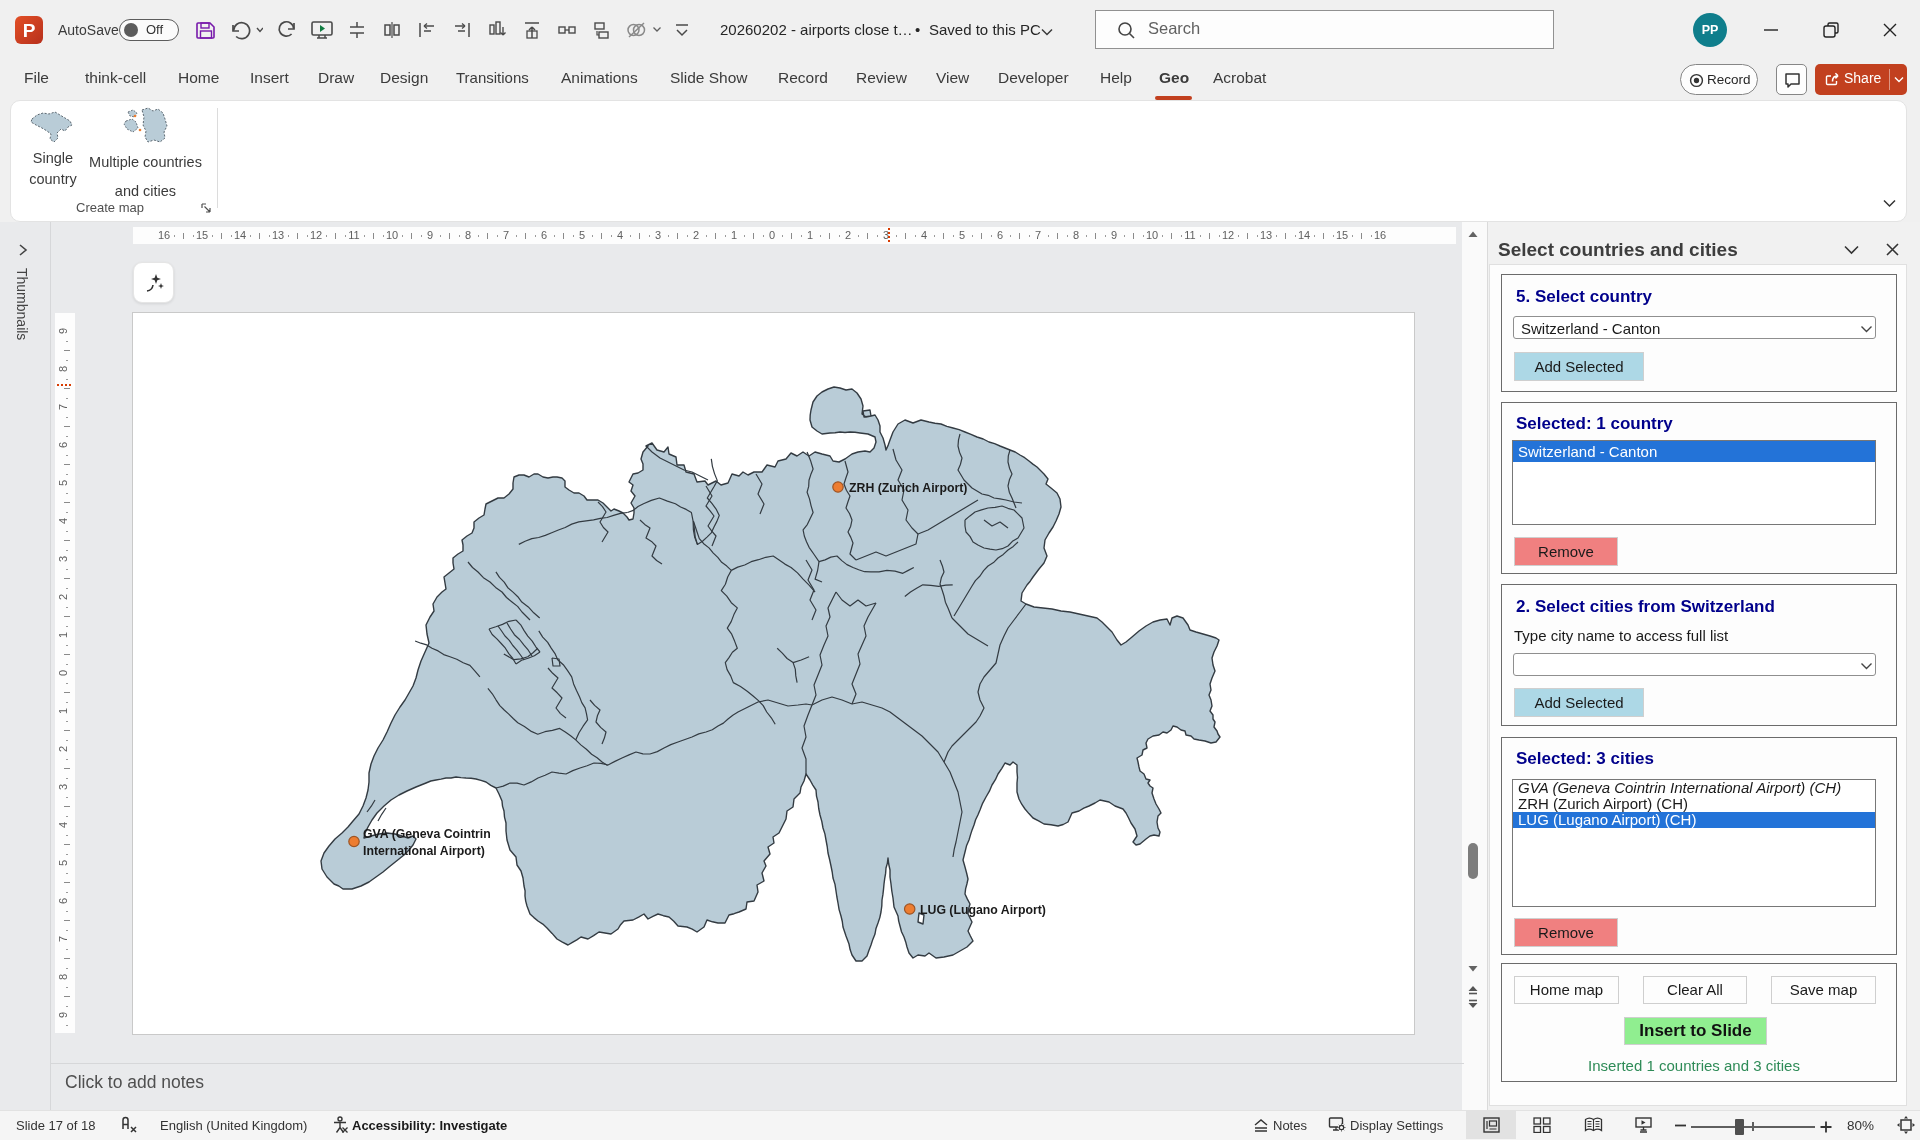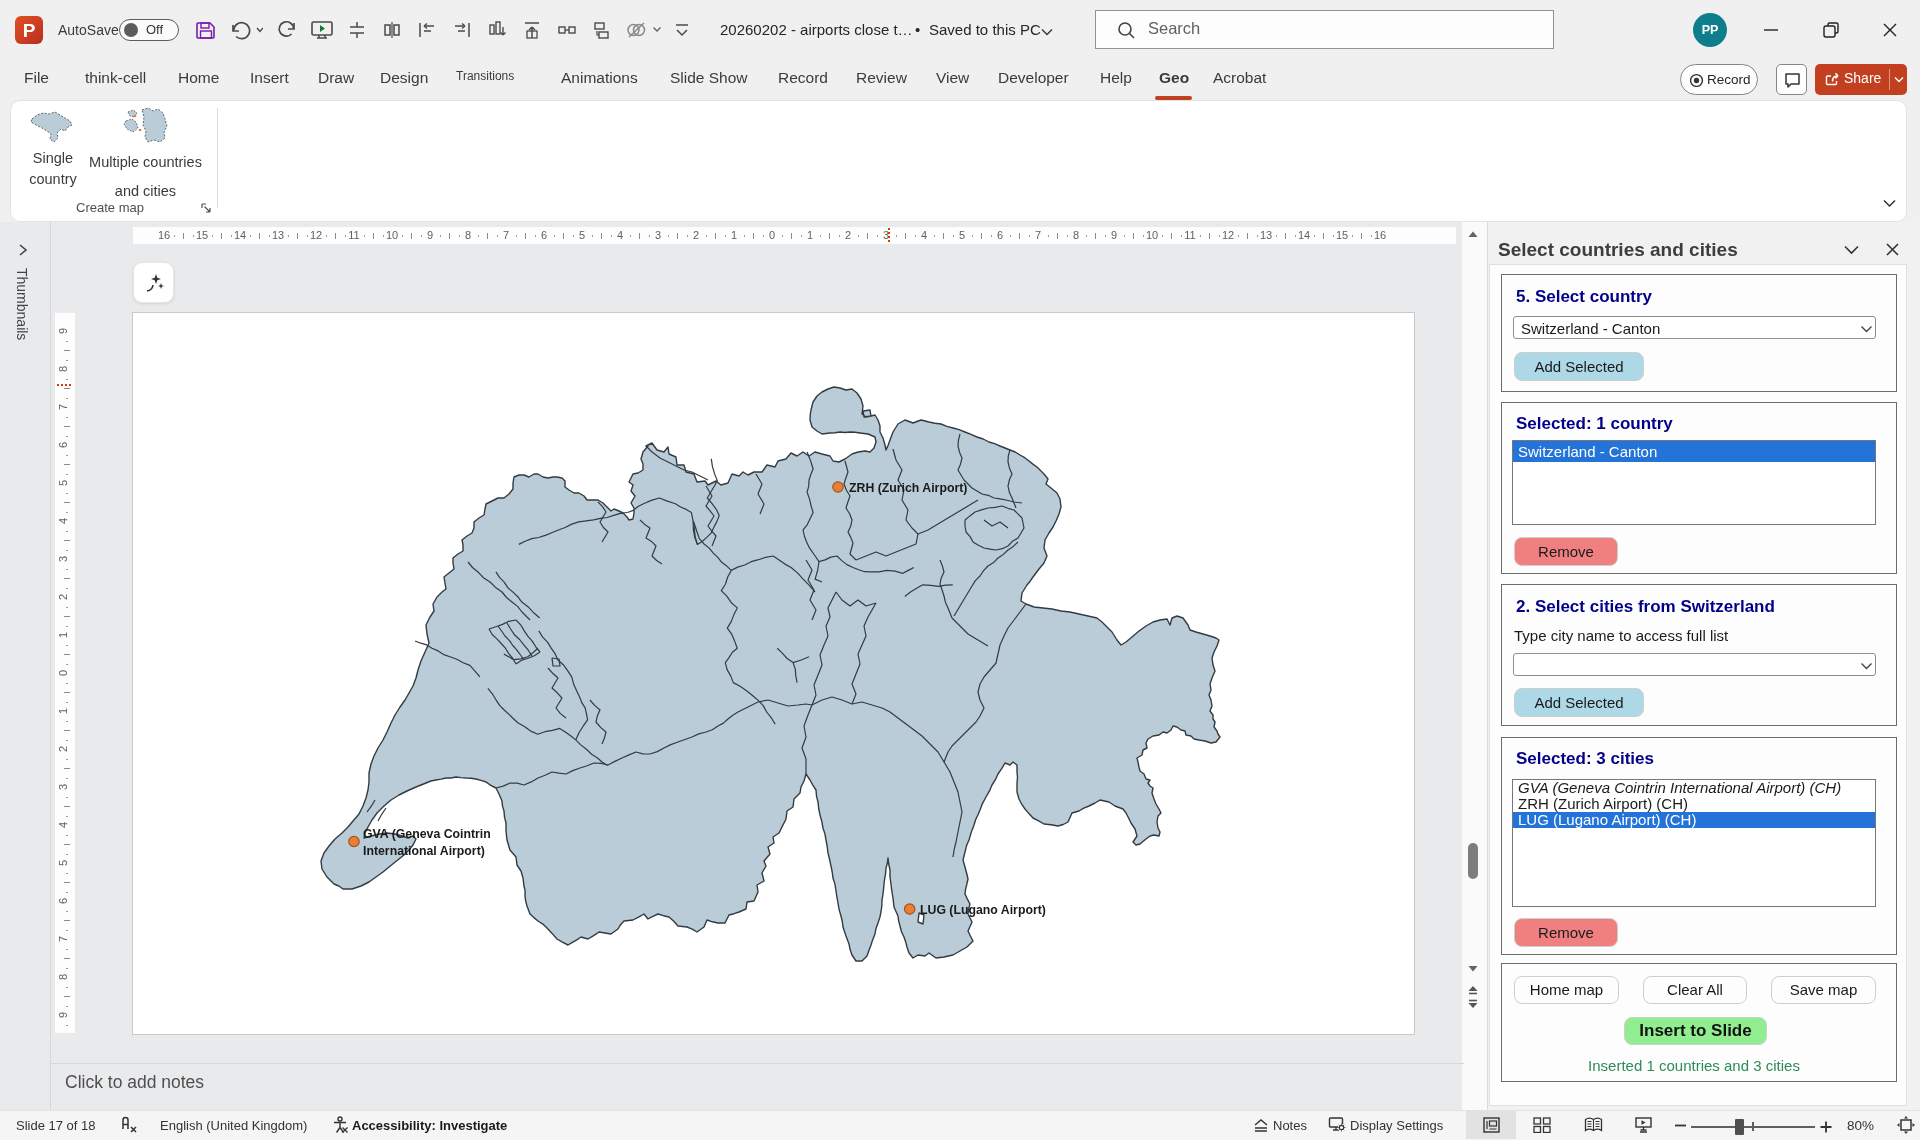--- a/index.html
+++ b/index.html
@@ -12,21 +12,21 @@
 
 #workspace { position:absolute; left:0; top:222px; width:1487px; height:888px; background:#e9eaec; }
 #hruler { position:absolute; left:133px; top:227px; width:1323px; height:17px; background:#fdfdfd; }
 #vruler { position:absolute; left:55px; top:313px; width:20px; height:720px; background:#fdfdfd; }
 #slide { position:absolute; left:133px; top:313px; width:1281px; height:721px; background:#fff; outline:1px solid #c9c9c9; }
 
 #pane { position:absolute; left:1487px; top:222px; width:433px; height:888px; background:#f1f1f1; border-left:1px solid #dadada; }
 #panecontent { position:absolute; left:1489px; top:264px; width:418px; height:842px; background:#fdfdfd; border:1px solid #e0e0e0; }
 .gbox { position:absolute; background:#fdfdfd; border:1px solid #6b6b6b; }
 .gtitle { position:absolute; font-size:17px; font-weight:bold; color:#00008b; white-space:nowrap; }
-.btn { position:absolute; border:1px solid #cfcfcf; border-radius:8px; text-align:center; font-size:15px; color:#1a1a1a; }
+.btn { position:absolute; border:1px solid #cfcfcf; border-radius:0; text-align:center; font-size:15px; color:#1a1a1a; }
 .listbox { position:absolute; background:#fff; border:1px solid #777; overflow:hidden; }
 .lrow { font-size:15px; color:#1a1a1a; padding-left:5px; height:16px; line-height:16px; white-space:nowrap; }
 .lrow.sel { background:#2373d8; color:#fff; }
 .t { position:absolute; white-space:nowrap; }
 </style>
 </head>
 <body>
 <div id="page">
 
 <svg class="abs" style="left:15px;top:16px;" width="28" height="28" viewBox="0 0 28 28">
@@ -139,21 +139,21 @@
 <svg class="abs" style="left:1881px;top:21px;" width="18" height="18" viewBox="0 0 18 18">
       <path d="M3 3 L15 15 M15 3 L3 15" stroke="#222" stroke-width="1.4"></path>
     </svg>
 
 <div class="t" style="left:24px;top:69px;font-size:15.5px;color:#3b3b3b;text-align:center;">File</div>
 <div class="t" style="left:85px;top:69px;font-size:15.5px;color:#3b3b3b;">think-cell</div>
 <div class="t" style="left:178px;top:69px;font-size:15.5px;color:#3b3b3b;">Home</div>
 <div class="t" style="left:250px;top:69px;font-size:15.5px;color:#3b3b3b;">Insert</div>
 <div class="t" style="left:318px;top:69px;font-size:15.5px;color:#3b3b3b;">Draw</div>
 <div class="t" style="left:380px;top:69px;font-size:15.5px;color:#3b3b3b;">Design</div>
-<div class="t" style="left:456px;top:69px;font-size:12px;color:#3b3b3b;">Transitions</div>
+<div class="t" style="left:456px;top:69px;font-size:15px;color:#3b3b3b;">Transitions</div>
 <div class="t" style="left:561px;top:69px;font-size:15.5px;color:#3b3b3b;">Animations</div>
 <div class="t" style="left:670px;top:69px;font-size:15.5px;color:#3b3b3b;">Slide Show</div>
 <div class="t" style="left:778px;top:69px;font-size:15.5px;color:#3b3b3b;">Record</div>
 <div class="t" style="left:856px;top:69px;font-size:15.5px;color:#3b3b3b;">Review</div>
 <div class="t" style="left:936px;top:69px;font-size:15.5px;color:#3b3b3b;">View</div>
 <div class="t" style="left:998px;top:69px;font-size:15.5px;color:#3b3b3b;">Developer</div>
 <div class="t" style="left:1100px;top:69px;font-size:15.5px;color:#3b3b3b;">Help</div>
 <div class="t" style="left:1159px;top:69px;font-size:15.5px;color:#3b3b3b;font-weight:bold;">Geo</div>
 <div class="t" style="left:1213px;top:69px;font-size:15.5px;color:#3b3b3b;">Acrobat</div>
 <div class="abs" style="left:1155px;top:96px;width:37px;height:3.5px;background:#c2401f;border-radius:2px;"></div>

